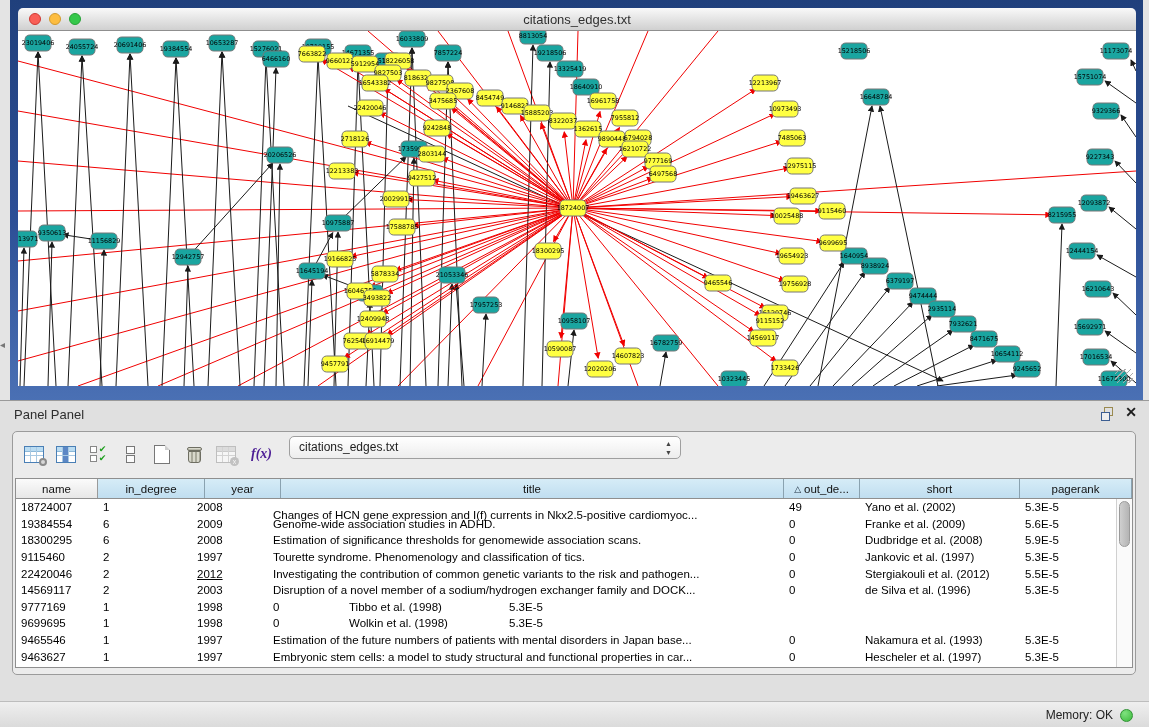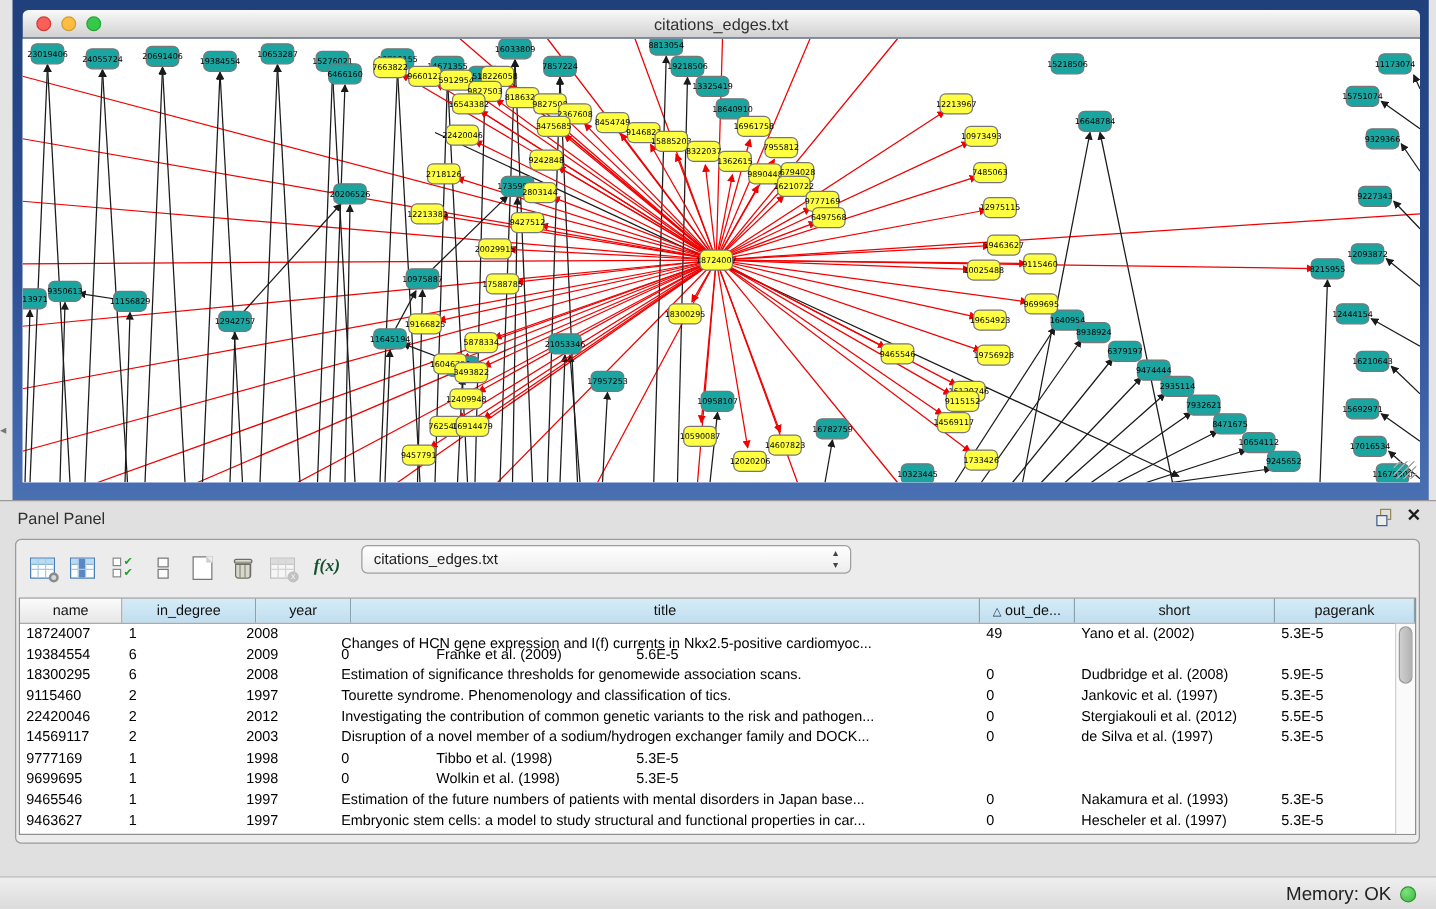--- a/index.html
+++ b/index.html
@@ -30,21 +30,21 @@
     background:#e0e0e0;border-top:1px solid #9a9a9a;}
   .tp-title{position:absolute;left:14px;top:6px;font-size:13px;color:#2e2e2e;}
   .tp-float{position:absolute;right:34px;top:6px;width:14px;height:13px;}
   .tp-float .sq1{position:absolute;left:3px;top:0;width:7px;height:7px;border:1px solid #9a8a50;background:transparent;}
   .tp-float .sq2{position:absolute;left:0;top:5px;width:7px;height:7px;border:1px solid #3c5e92;background:#eee;}
   .tp-close{position:absolute;right:12px;top:3px;font-size:14px;font-weight:bold;color:#1c1c1c;line-height:16px;}
   .tp-box{position:absolute;left:12px;top:30px;width:1122px;height:242px;
     background:#ececec;border:1px solid #9b9b9b;border-radius:5px;}
   .tbar{position:absolute;left:8px;top:6px;height:32px;display:flex;align-items:center;}
   .tbtn{width:26px;height:26px;margin-right:6px;display:flex;align-items:center;justify-content:center;}
-  .fx{font-family:"Liberation Serif",serif;font-style:italic;font-weight:bold;font-size:14px;color:#14532d;
+  .fx{font-family:"Liberation Serif",serif;font-style:italic;font-weight:bold;font-size:14px;color:#4c1d95;
       margin:0 10px 0 6px;}
   .combo{position:absolute;left:276px;top:4px;width:392px;height:23px;box-sizing:border-box;
     border:1px solid #9f9f9f;border-radius:5px;background:linear-gradient(#ffffff,#ededed);
     font-size:12px;color:#1d1d1d;line-height:21px;padding-left:9px;}
   .combo .stepper{position:absolute;right:8px;top:2px;font-size:7px;color:#444;line-height:9px;text-align:center;}
 
   
   .table-wrap{position:absolute;left:2px;top:46px;width:1116px;height:188px;
     background:#fff;border:1px solid #8f8f8f;font-size:11.5px;color:#000;}
   .thead{display:flex;height:20px;box-sizing:border-box;border-bottom:1px solid #8f8f8f;}
@@ -58,21 +58,21 @@
   .td{box-sizing:border-box;padding-left:5px;overflow:hidden;white-space:nowrap;}
   .vscroll{position:absolute;right:0;top:20px;bottom:0;width:15px;background:#fafafa;
     border-left:1px solid #d0d0d0;}
   .vthumb{position:absolute;left:1.5px;top:2px;width:11px;height:46px;border-radius:6px;
     background:linear-gradient(90deg,#cfcfcf,#b4b4b4);border:1px solid #9a9a9a;box-sizing:border-box;}
 
   
   .statusbar{position:absolute;left:0;bottom:0;width:100%;height:26px;
     background:linear-gradient(#efefef,#dadada);border-top:1px solid #bdbdbd;
     display:flex;align-items:center;justify-content:flex-end;}
-  .mem-label{font-size:15px;color:#222;margin-right:7px;}
+  .mem-label{font-size:12px;color:#222;margin-right:7px;}
   .mem-dot{width:13px;height:13px;border-radius:50%;background:radial-gradient(circle at 35% 30%,#7fe27f,#3cb93c);
     border:1px solid #2f9233;box-sizing:border-box;margin-right:16px;}
 
   
   .mini-table{width:18px;height:15px;border:1px solid #4a7fb5;background:#fff;position:relative;}
   .mini-table .hd{position:absolute;left:0;top:0;right:0;height:4px;background:#badcf2;border-bottom:1px solid #8cb8d8;}
   .mini-table .l1{position:absolute;left:5px;top:0;bottom:0;width:1px;background:#a9c9e2;}
   .mini-table .l2{position:absolute;left:11px;top:0;bottom:0;width:1px;background:#a9c9e2;}
   .mini-table .r1{position:absolute;left:0;right:0;top:8px;height:1px;background:#a9c9e2;}
   .mini-table .gear{position:absolute;right:-4px;bottom:-4px;width:8px;height:8px;border-radius:50%;
@@ -813,20 +813,21 @@
               <div class="td" style="width: 76px;">2008</div>
               <div class="td" style="flex: 1 1 0%; margin-top: 15px;">Changes of HCN gene expression and I(f) currents in Nkx2.5-positive cardiomyoc...</div>
               <div class="td" style="width: 76px;">49</div>
               <div class="td" style="width: 160px;">Yano et al. (2002)</div>
               <div class="td" style="width: 112px;">5.3E-5</div>
             </div>
             <div class="tr">
               <div class="td" style="width: 82px;">19384554</div>
               <div class="td" style="width: 94px;">6</div>
               <div class="td" style="width: 76px;">2009</div>
+              <div class="td" style="flex: 1 1 0%;">Genome-wide association studies in ADHD.</div>
               <div class="td" style="width: 76px;">0</div>
               <div class="td" style="width: 160px;">Franke et al. (2009)</div>
               <div class="td" style="width: 112px;">5.6E-5</div>
             </div>
             <div class="tr">
               <div class="td" style="width: 82px;">18300295</div>
               <div class="td" style="width: 94px;">6</div>
               <div class="td" style="width: 76px;">2008</div>
               <div class="td" style="flex: 1 1 0%;">Estimation of significance thresholds for genomewide association scans.</div>
               <div class="td" style="width: 76px;">0</div>
@@ -838,33 +839,33 @@
               <div class="td" style="width: 94px;">2</div>
               <div class="td" style="width: 76px;">1997</div>
               <div class="td" style="flex: 1 1 0%;">Tourette syndrome. Phenomenology and classification of tics.</div>
               <div class="td" style="width: 76px;">0</div>
               <div class="td" style="width: 160px;">Jankovic et al. (1997)</div>
               <div class="td" style="width: 112px;">5.3E-5</div>
             </div>
             <div class="tr">
               <div class="td" style="width: 82px;">22420046</div>
               <div class="td" style="width: 94px;">2</div>
-              <div class="td" style="width: 76px;">2012</div>
+              <div class="td" style="width: 76px; text-decoration: underline;">2012</div>
               <div class="td" style="flex: 1 1 0%;">Investigating the contribution of common genetic variants to the risk and pathogen...</div>
               <div class="td" style="width: 76px;">0</div>
               <div class="td" style="width: 160px;">Stergiakouli et al. (2012)</div>
               <div class="td" style="width: 112px;">5.5E-5</div>
             </div>
             <div class="tr">
               <div class="td" style="width: 82px;">14569117</div>
               <div class="td" style="width: 94px;">2</div>
               <div class="td" style="width: 76px;">2003</div>
               <div class="td" style="flex: 1 1 0%;">Disruption of a novel member of a sodium/hydrogen exchanger family and DOCK...</div>
               <div class="td" style="width: 76px;">0</div>
-              <div class="td" style="width: 160px;">de Silva et al. (1997)</div>
+              <div class="td" style="width: 160px;">de Silva et al. (1996)</div>
               <div class="td" style="width: 112px;">5.3E-5</div>
             </div>
             <div class="tr">
               <div class="td" style="width: 82px;">9777169</div>
               <div class="td" style="width: 94px;">1</div>
               <div class="td" style="width: 76px;">1998</div>
               <div class="td" style="width: 76px;">0</div>
               <div class="td" style="width: 160px;">Tibbo et al. (1998)</div>
               <div class="td" style="width: 112px;">5.3E-5</div>
             </div>

